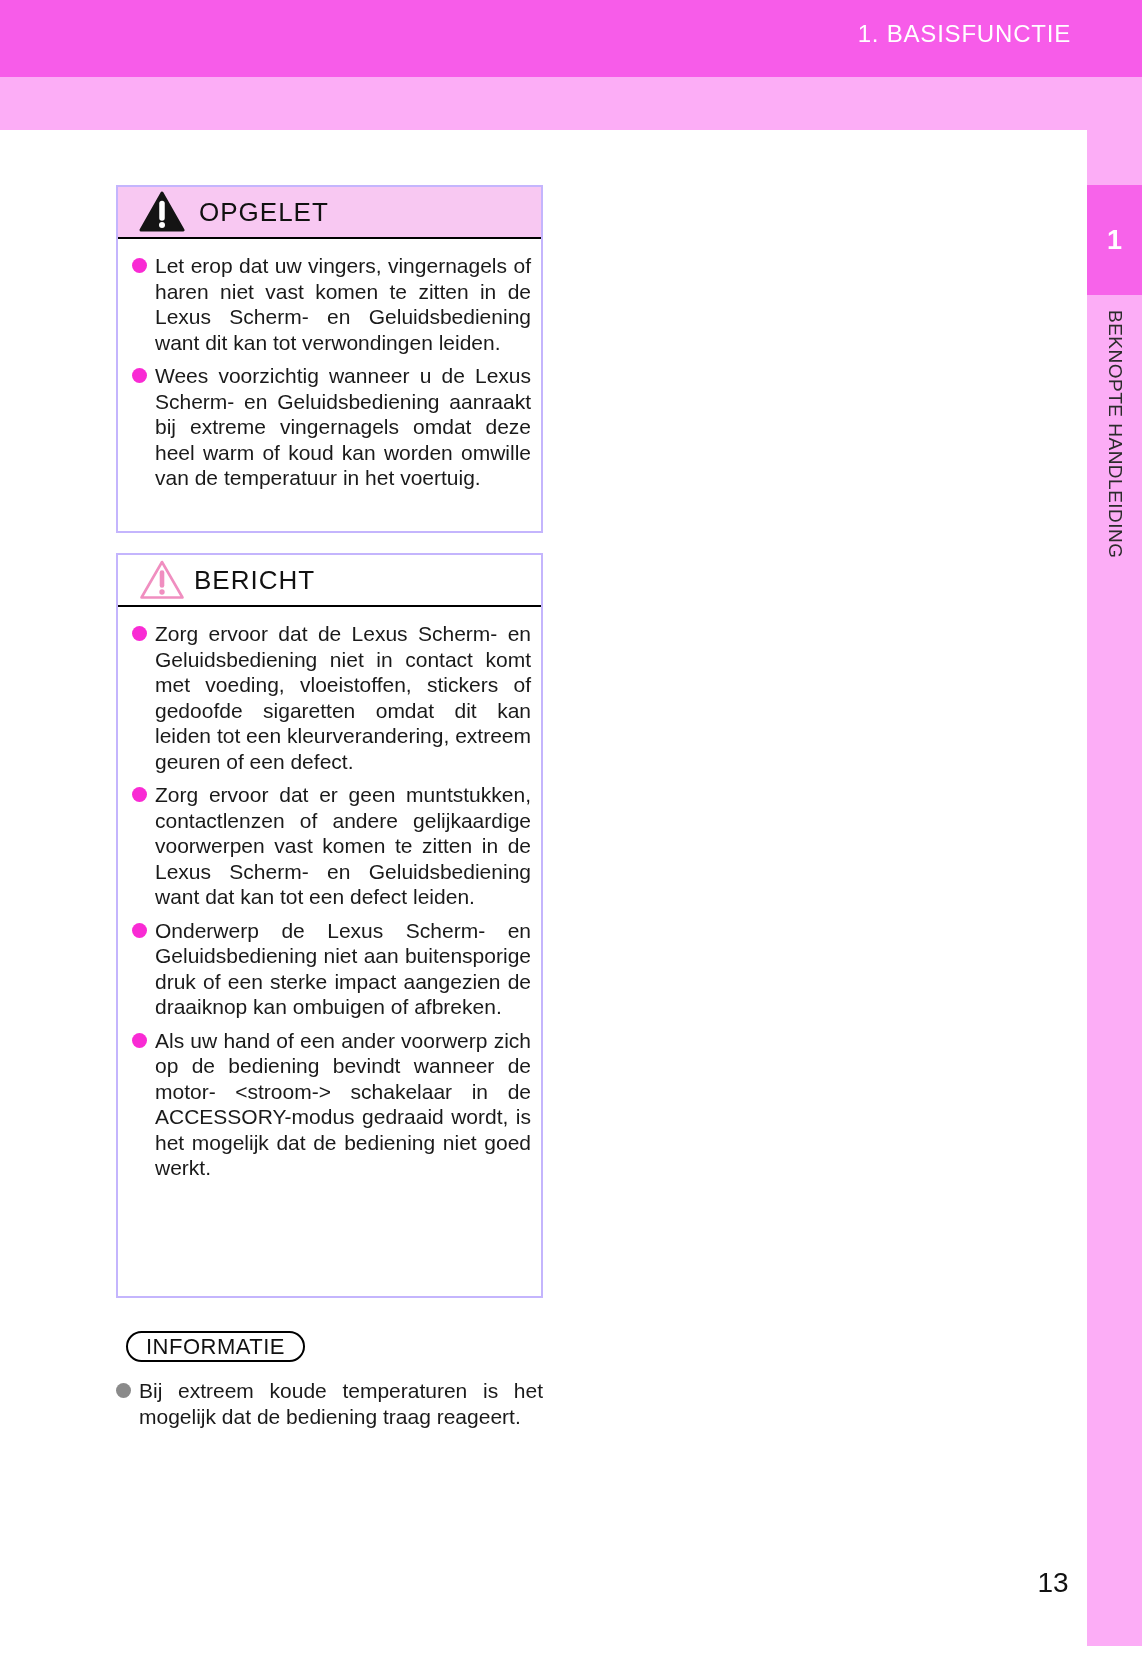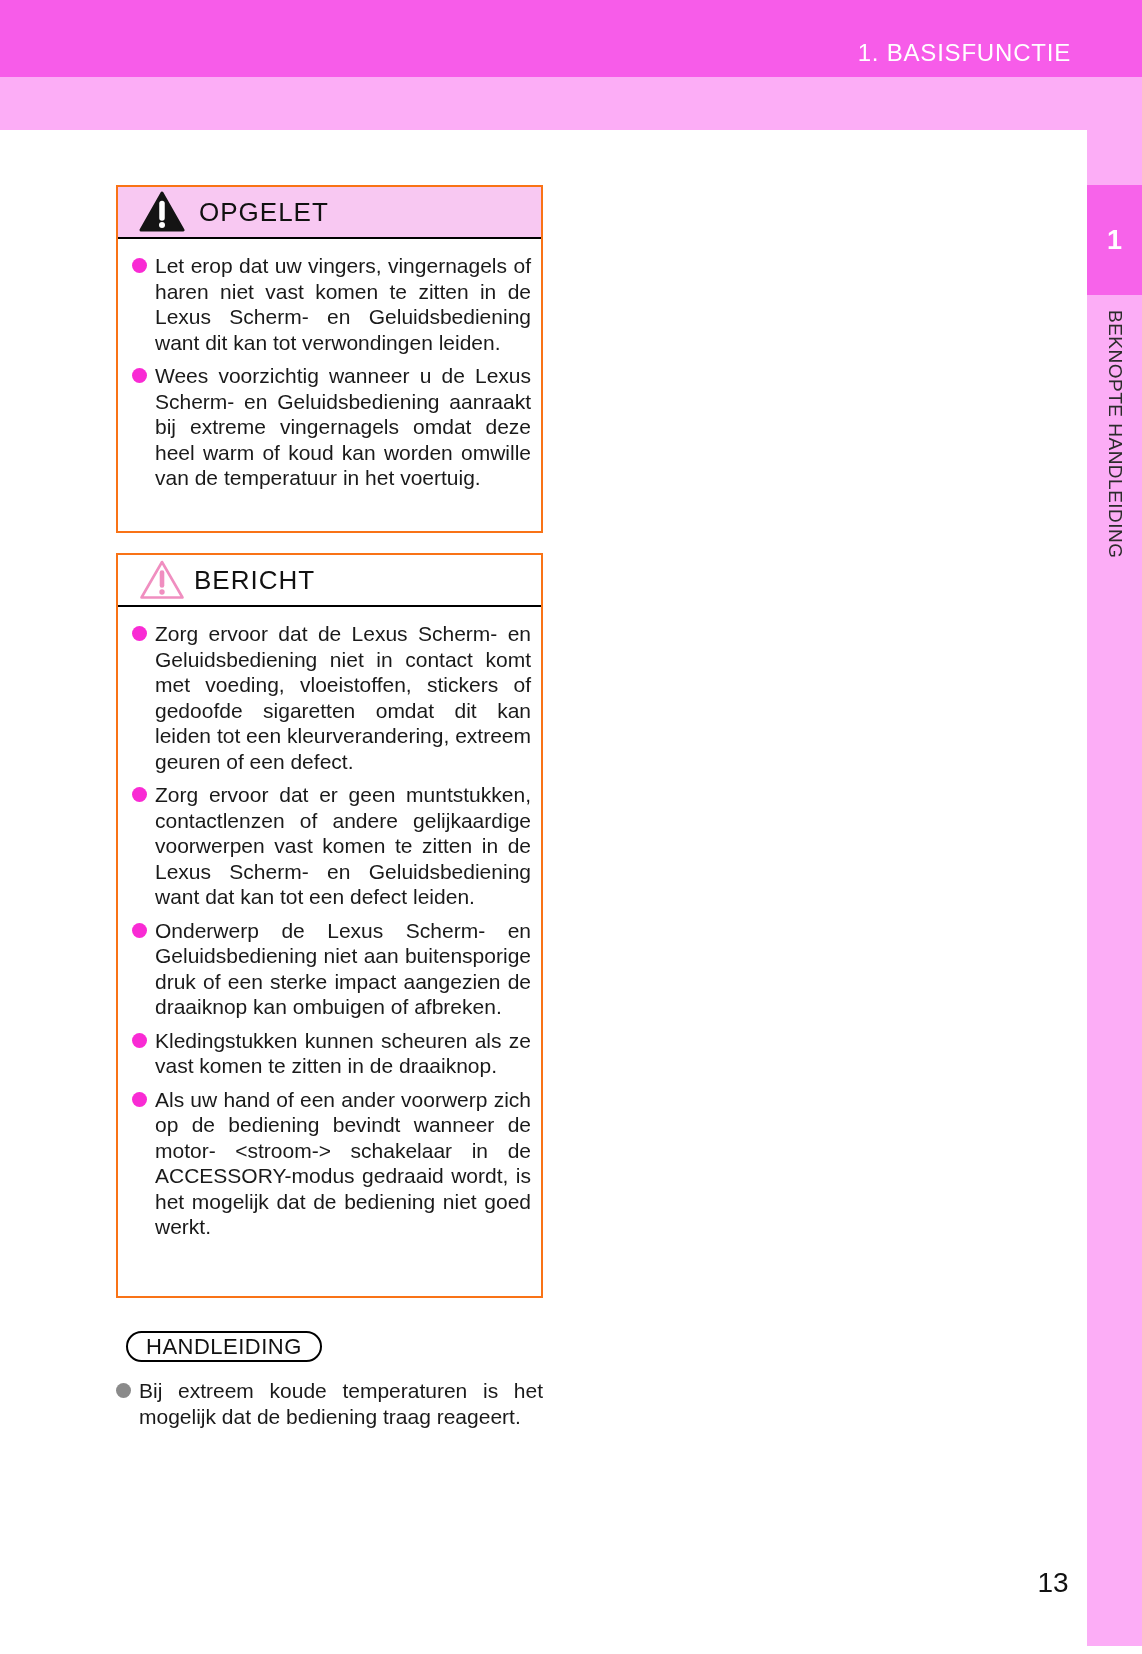--- a/index.html
+++ b/index.html
@@ -15,21 +15,21 @@
   }
 
   
   .topbar {
     position: absolute;
     left: 0; top: 0;
     width: 1142px; height: 77px;
     background: #f75ce9;
     display: flex;
     justify-content: flex-end;
-    align-items: flex-end;
+    align-items: center;
     padding: 0 71px 10px 0;
   }
   .topbar-title {
     color: #ffffff;
     font-size: 24px;
     letter-spacing: 0.8px;
   }
   .subbar {
     position: absolute;
     left: 0; top: 77px;
@@ -72,21 +72,21 @@
     color: #2b2b2b;
     white-space: nowrap;
   }
 
   
   .wbox {
     position: absolute;
     left: 116px;
     width: 427px;
     background: #ffffff;
-    border: 2px solid #f97316;
+    border: 2px solid #c4b5fd;
   }
   .wbox-caution { top: 185px; height: 348px; }
   .wbox-notice  { top: 553px; height: 745px; }
 
   .wbox-header {
     height: 52px;
     display: flex;
     align-items: center;
     padding-left: 21px;
     gap: 14px;
@@ -218,31 +218,27 @@
       <div class="li">
         <span class="bullet"></span>
         <p class="li-text">Zorg ervoor dat er geen muntstukken, contactlenzen of andere gelijkaardige voorwerpen vast komen te zitten in de Lexus Scherm- en Geluidsbediening want dat kan tot een defect leiden.</p>
       </div>
       <div class="li">
         <span class="bullet"></span>
         <p class="li-text">Onderwerp de Lexus Scherm- en Geluidsbediening niet aan buitensporige druk of een sterke impact aangezien de draaiknop kan ombuigen of afbreken.</p>
       </div>
       <div class="li">
         <span class="bullet"></span>
-        <p class="li-text">Kledingstukken kunnen scheuren als ze vast komen te zitten in de draaiknop.</p>
-      </div>
-      <div class="li">
-        <span class="bullet"></span>
         <p class="li-text">Als uw hand of een ander voorwerp zich op de bediening bevindt wanneer de motor- &lt;stroom-&gt; schakelaar in de ACCESSORY-modus gedraaid wordt, is het mogelijk dat de bediening niet goed werkt.</p>
       </div>
     </div>
   </div>
 
   <div class="info-pill">
-    <span class="info-pill-label">HANDLEIDING</span>
+    <span class="info-pill-label">INFORMATIE</span>
   </div>
   <div class="info-body">
     <div class="li">
       <span class="bullet bullet-gray"></span>
       <p class="li-text">Bij extreem koude temperaturen is het mogelijk dat de bediening traag reageert.</p>
     </div>
   </div>
 
   <div class="page-number">13</div>
 

